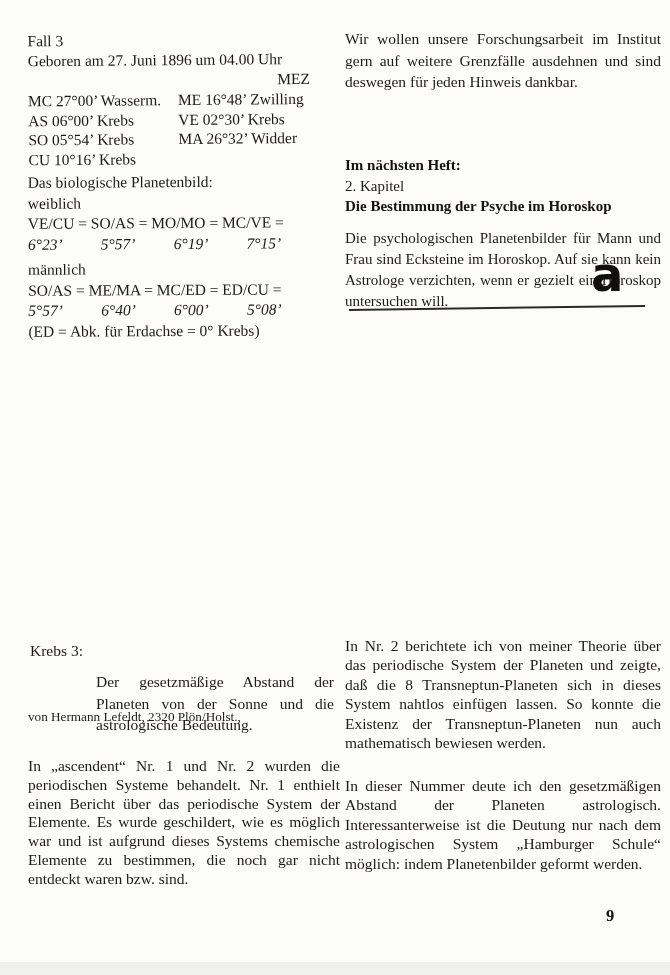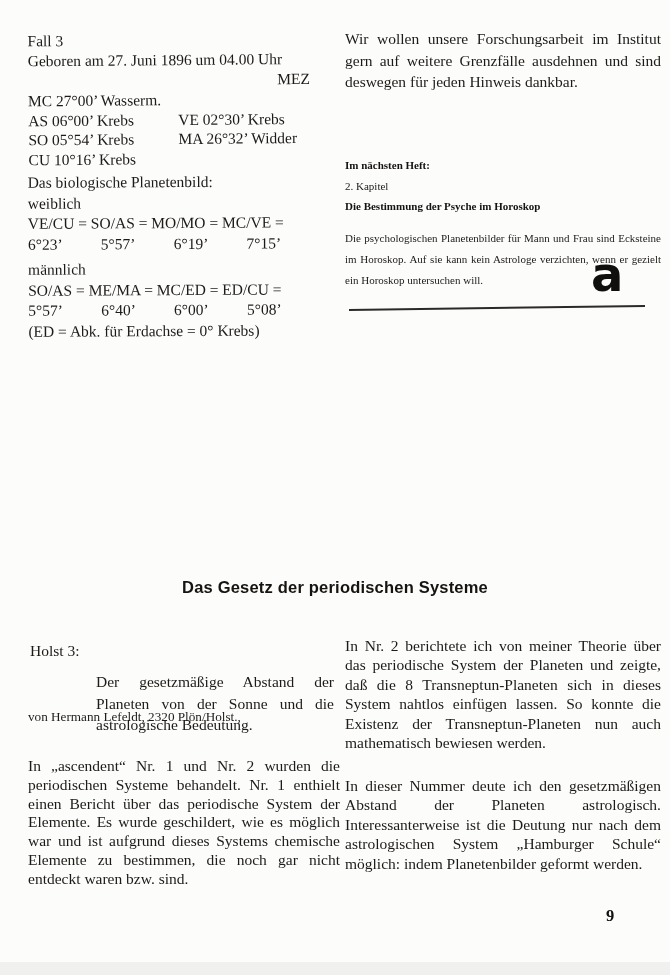--- a/index.html
+++ b/index.html
@@ -24,31 +24,31 @@
   .pos-row { display:flex; line-height:19.5px; }
   .pos-left { width:150px; white-space:nowrap; }
   .pos-right { flex:1; white-space:nowrap; }
 
   
   #bio-block {
     position:absolute; left:28px; top:172px; width:316px;
     font-size:15.5px; line-height:20.5px;
     transform:rotate(-0.3deg);
   }
-  .values-row span { display:inline-block; width:69px; }
+  .values-row span { display:inline-block; width:69px;font-style:italic; }
   .gap-above { margin-top:5px; }
 
   
   #right-top-par {
     position:absolute; left:345px; top:28px; width:316px;
     font-size:15.5px; line-height:21.5px; text-align:justify;
   }
   #next-issue {
     position:absolute; left:345px; top:155px; width:316px;
-    font-size:11px; line-height:20.5px;
+    font-size:15px; line-height:20.5px;
   }
   #next-issue p { margin-top:11px; text-align:justify; line-height:21px; }
   #logo-a {
     position:absolute; left:591px; top:250px;
     font-family:"DejaVu Sans", sans-serif;
     font-weight:bold; font-size:48px; line-height:1; color:#100f0d;
   }
   #rule-right {
     position:absolute; left:349px; top:307px; width:296px; height:2px;
     background:#2c2a27; transform:rotate(-0.8deg);
@@ -97,20 +97,21 @@
 <body>
 
 <div class="page">
 
   <section id="case-block">
     <div>Fall 3</div>
     <div>Geboren am 27. Juni 1896 um 04.00 Uhr</div>
     <div class="mez">MEZ</div>
     <div class="pos-row">
       <span class="pos-left">MC 27°00’ Wasserm.</span>
+      <span class="pos-right">ME 16°48’ Zwilling</span>
     </div>
     <div class="pos-row">
       <span class="pos-left">AS 06°00’ Krebs</span>
       <span class="pos-right">VE 02°30’ Krebs</span>
     </div>
     <div class="pos-row">
       <span class="pos-left">SO 05°54’ Krebs</span>
       <span class="pos-right">MA 26°32’ Widder</span>
     </div>
     <div class="pos-row">
@@ -144,24 +145,23 @@
   <section id="next-issue">
     <div class="bold">Im nächsten Heft:</div>
     <div>2. Kapitel</div>
     <div class="bold">Die Bestimmung der Psyche im Horoskop</div>
     <p>Die psychologischen Planetenbilder für Mann und Frau sind Ecksteine im Horoskop. Auf sie kann kein Astrologe verzichten, wenn er gezielt ein Horoskop untersuchen will.</p>
   </section>
 
   <div id="logo-a">a</div>
   <div id="rule-right"></div>
 
-  <h1 id="main-title">Das Gesetz der periodischen Systeme</h1>
 
   <div id="teil3">
-    <span class="label">Holst 3:</span>
+    <span class="label">Krebs 3:</span>
     <span class="text">Der gesetzmäßige Abstand der Planeten von der Sonne und die astrologische Bedeutung.</span>
   </div>
 
   <div id="byline">von Hermann Lefeldt, 2320 Plön/Holst.,</div>
 
   <p id="left-par">In „ascendent“ Nr. 1 und Nr. 2 wurden die periodischen Systeme behandelt. Nr. 1 enthielt einen Bericht über das periodische System der Elemente. Es wurde geschildert, wie es möglich war und ist aufgrund dieses Systems chemische Elemente zu bestimmen, die noch gar nicht entdeckt waren bzw. sind.</p>
   <p id="right-par1">In Nr. 2 berichtete ich von meiner Theorie über das periodische System der Planeten und zeigte, daß die 8 Transneptun-Planeten sich in dieses System nahtlos einfügen lassen. So konnte die Existenz der Transneptun-Planeten nun auch mathematisch bewiesen werden.</p>
   <p id="right-par2">In dieser Nummer deute ich den gesetzmäßigen Abstand der Planeten astrologisch. Interessanterweise ist die Deutung nur nach dem astrologischen System „Hamburger Schule“ möglich: indem Planetenbilder geformt werden.</p>
 
   <div id="page-num">9</div>

